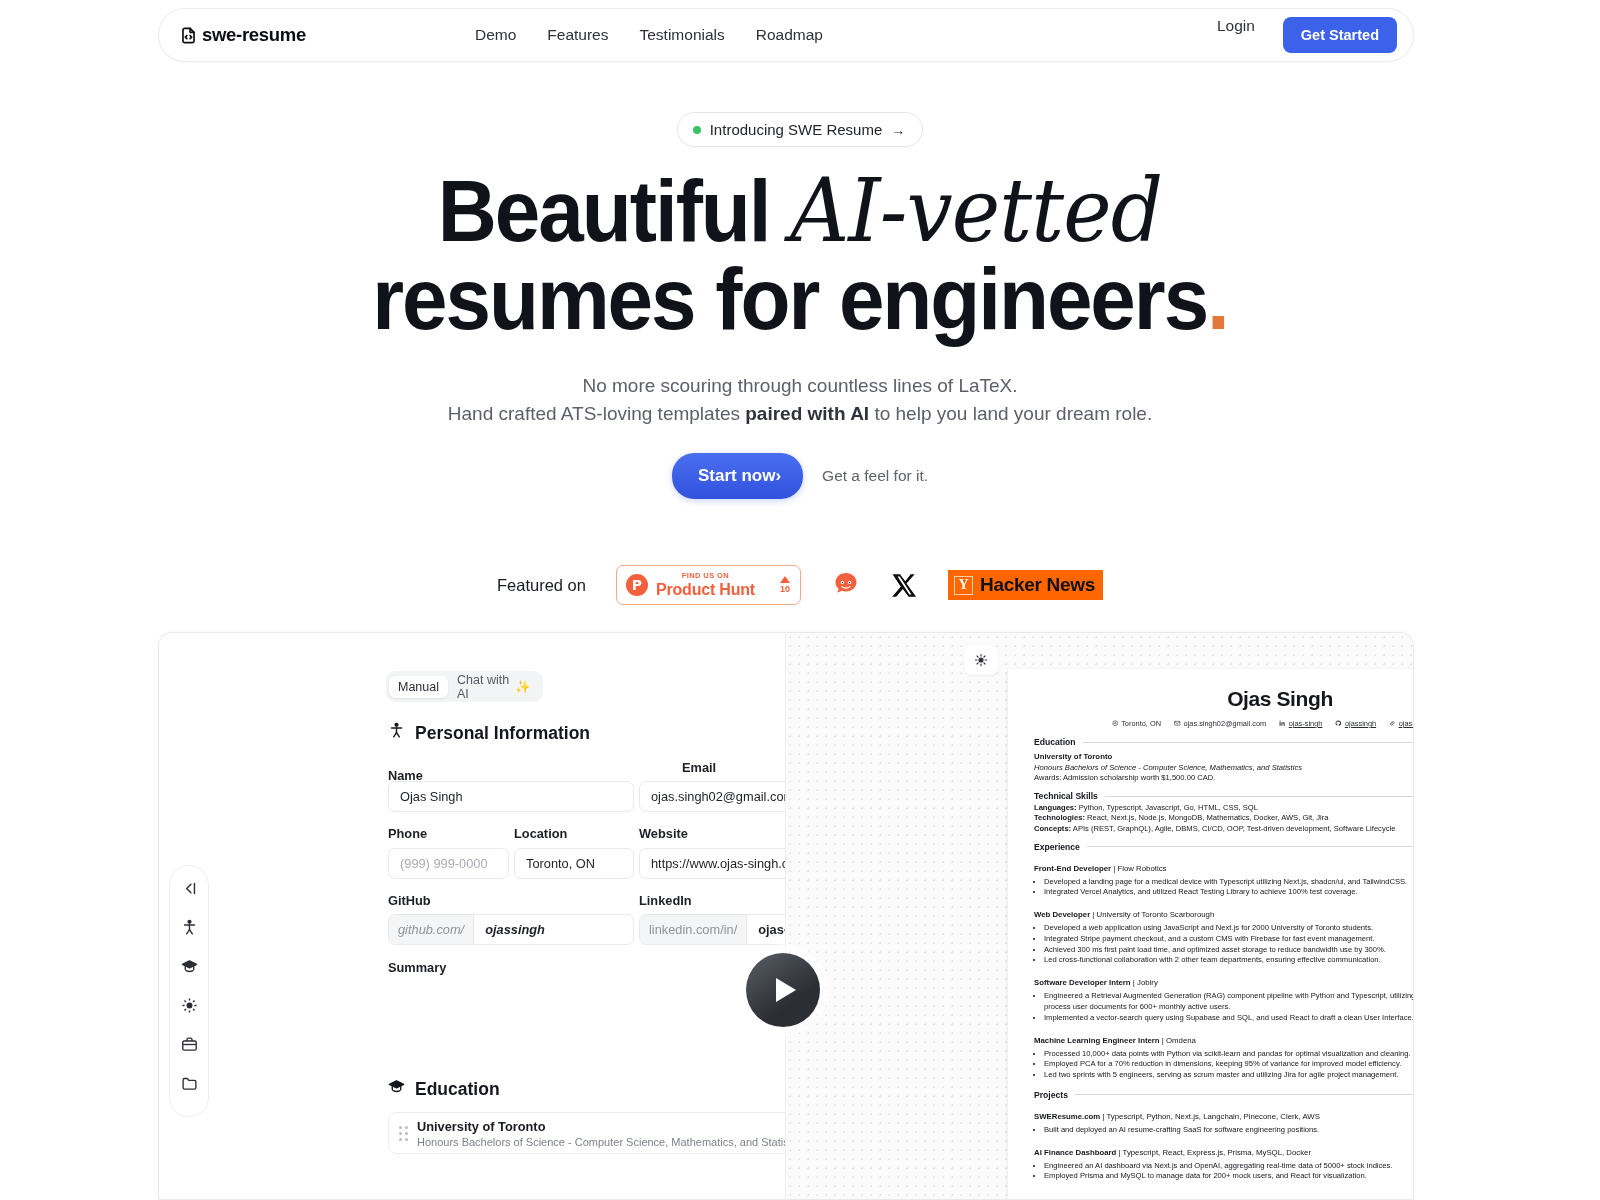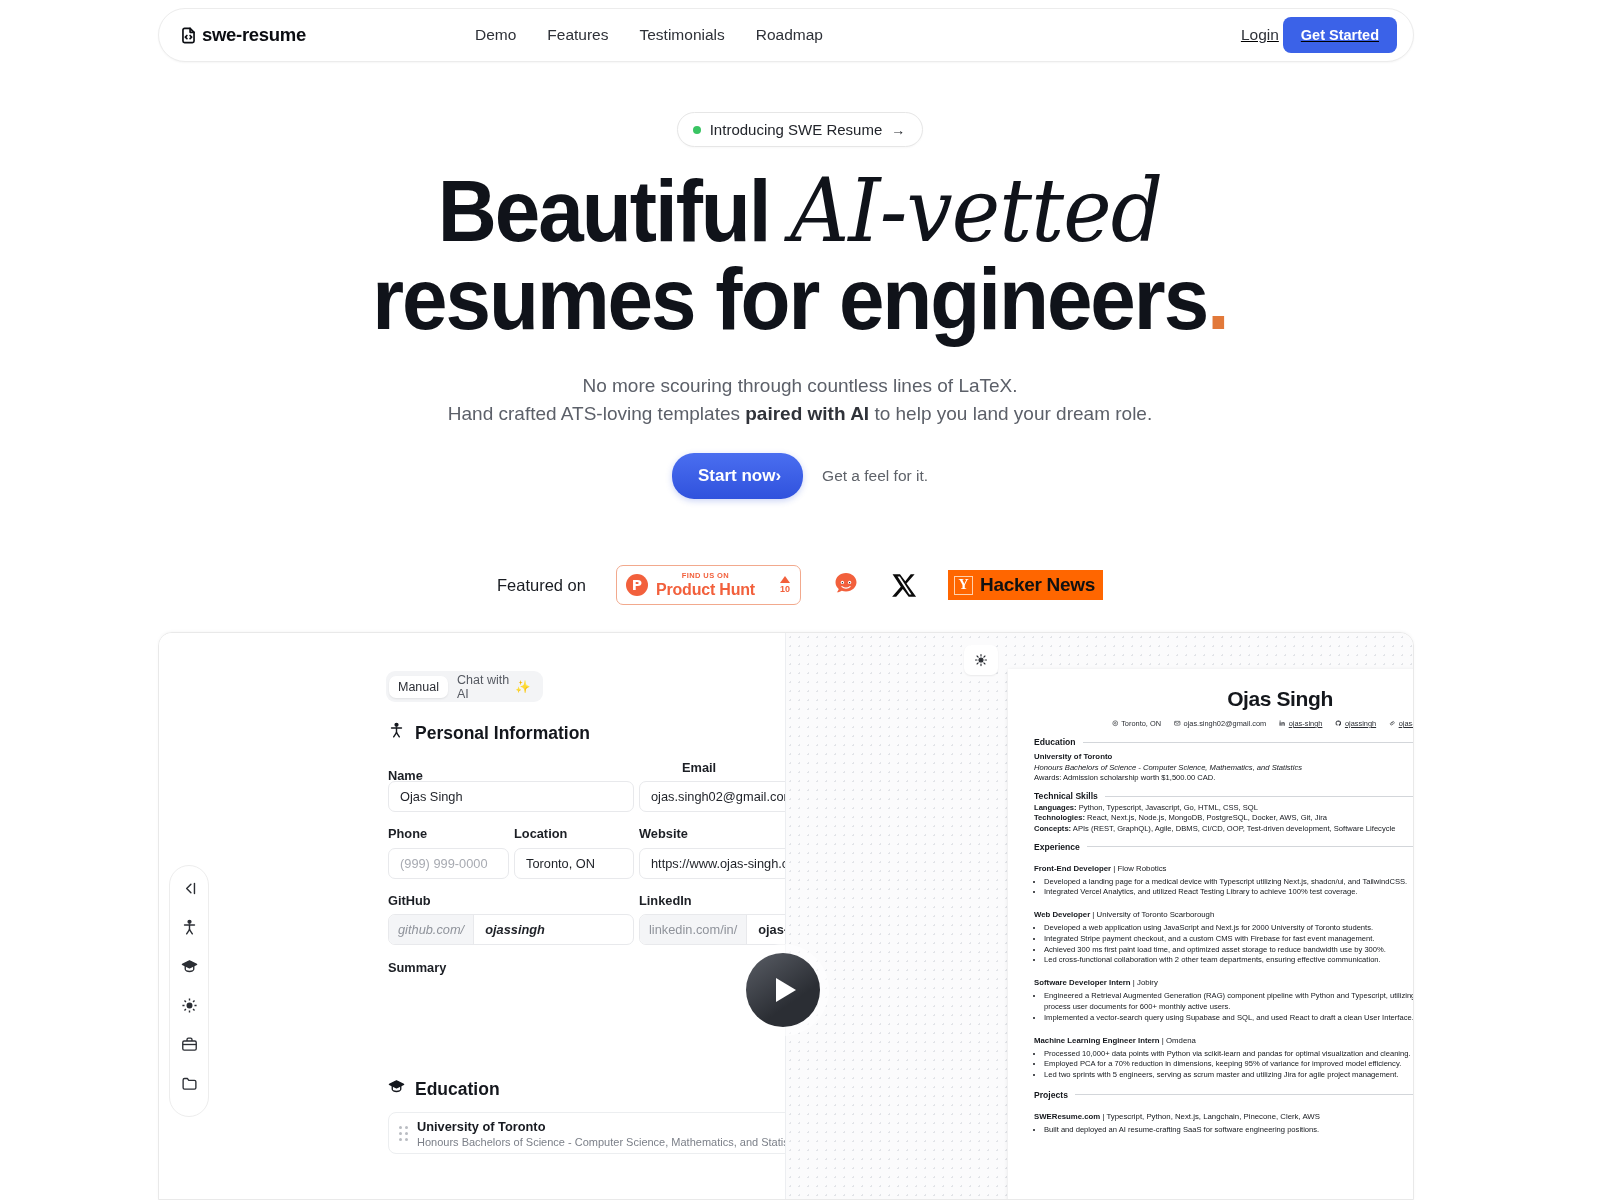--- a/index.html
+++ b/index.html
@@ -20,21 +20,21 @@
     border-radius: 28px;
     display: flex; align-items: center;
     padding: 0 16px 0 20px;
     box-shadow: 0 1px 2px rgba(0,0,0,.04);
   }
   .brand { display: flex; align-items: center; gap: 4px; }
   .brand-icon { width: 19px; height: 19px; display: block; }
   .brand-name { font-size: 18.5px; font-weight: 700; color: #0b0d12; letter-spacing: -.3px; }
   .nav-links { display: flex; align-items: center; gap: 31px; margin-left: 169px; }
   .nav-link { font-size: 15.5px; color: #2e3138; text-decoration: none; }
-  .nav-right { margin-left: auto; display: flex; align-items: center; gap: 2px; text-decoration: underline; }
+  .nav-right { margin-left: auto; display: flex; gap: 26px; }
   .login-link { font-size: 15.5px; color: #2e3138; text-decoration: none; padding-right: 2px;}
   .btn-getstarted {
     background: #3b62e8; color: #fff; border: none;
     font-size: 14.5px; font-weight: 600;
     padding: 10px 18px; border-radius: 8px; cursor: pointer;
     font-family: "Liberation Sans", sans-serif;
   }
 
   
   .hero { position: absolute; left: 0; top: 62px; width: 1600px; text-align: center; }
@@ -495,21 +495,21 @@
 
         </div>
         <div class="r-ital">Honours Bachelors of Science - Computer Science, Mathematics, and Statistics</div>
         <div class="r-line">Awards: Admission scholarship worth $1,500.00 CAD.</div>
 
         <div class="r-sec">
           <span class="r-sec-t">Technical Skills</span>
           <span class="r-sec-line"></span>
         </div>
         <div class="r-line"><b>Languages:</b><span> Python, Typescript, Javascript, Go, HTML, CSS, SQL</span></div>
-        <div class="r-line"><b>Technologies:</b><span> React, Next.js, Node.js, MongoDB, PostgreSQL, Docker, AWS, Git, Jira</span></div>
+        <div class="r-line"><b>Technologies:</b><span> React, Next.js, Node.js, MongoDB, Mathematics, Docker, AWS, Git, Jira</span></div>
         <div class="r-line"><b>Concepts:</b><span> APIs (REST, GraphQL), Agile, DBMS, CI/CD, OOP, Test-driven development, Software Lifecycle</span></div>
 
         <div class="r-sec">
           <span class="r-sec-t">Experience</span>
           <span class="r-sec-line"></span>
         </div>
 
         <div>
           <div class="r-row">
               <span><b class="r-b">Front-End Developer</b><span class="r-n"> | Flow Robotics</span></span>
@@ -561,20 +561,27 @@
         <div>
           <div class="r-row">
               <span><b class="r-b">SWEResume.com</b><span class="r-n"> | Typescript, Python, Next.js, Langchain, Pinecone, Clerk, AWS</span></span>
             </div>
           <ul class="r-ul">
             <li>Built and deployed an AI resume-crafting SaaS for software engineering positions.</li>
           </ul>
         </div>
 
         <div>
+          <div class="r-row">
+              <span><b class="r-b">AI Finance Dashboard</b><span class="r-n"> | Typescript, React, Express.js, Prisma, MySQL, Docker</span></span>
+            </div>
+          <ul class="r-ul">
+            <li>Engineered an AI dashboard via Next.js and OpenAI, aggregating real-time data of 5000+ stock indices.</li>
+            <li>Employed Prisma and MySQL to manage data for 200+ mock users, and React for visualization.</li>
+          </ul>
         </div>
       </div>
     </div>
   </div>
 
   <div class="play-btn">
     <span class="play-inner">
       <span class="play-tri"></span>
     </span>
   </div>

